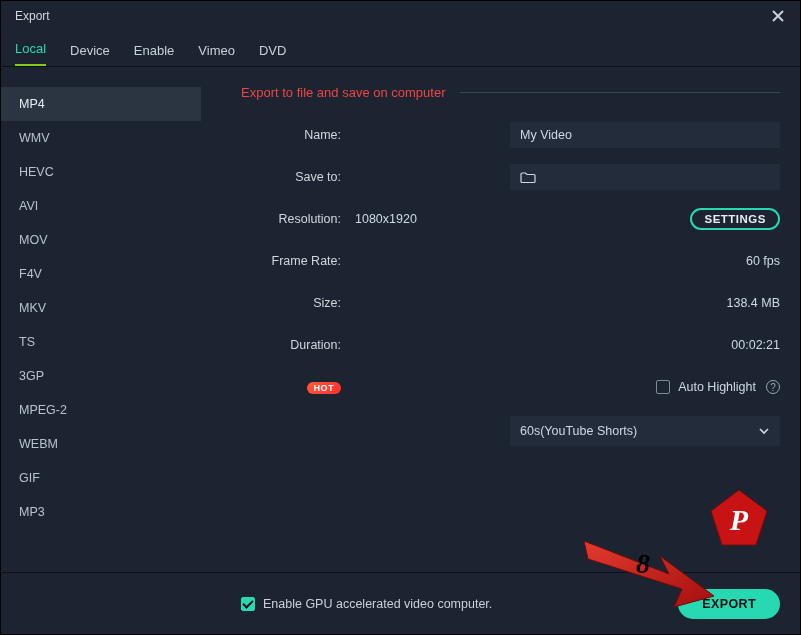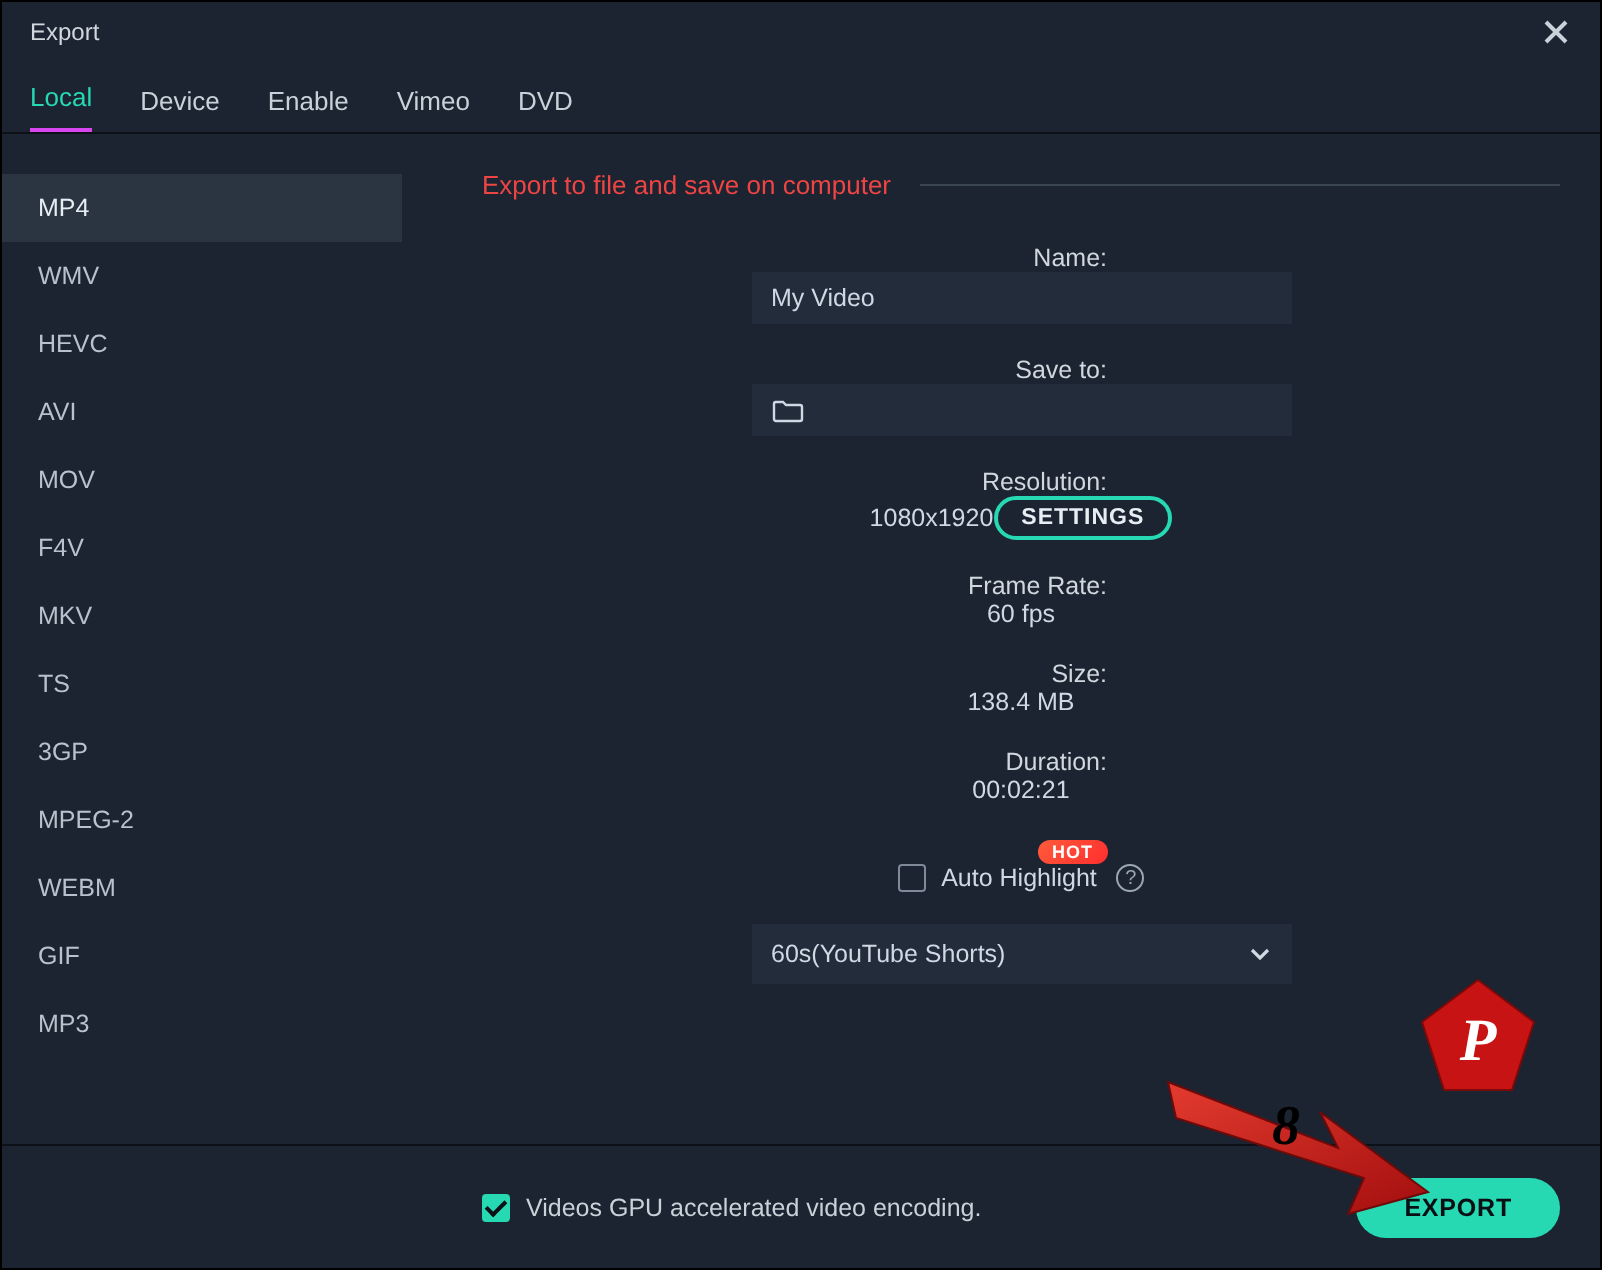--- a/index.html
+++ b/index.html
@@ -40,21 +40,21 @@
     height: 36px;
   }
   .tab {
     padding-bottom: 8px;
     cursor: pointer;
     font-size: 13px;
     color: #c9d1d9;
   }
   .tab.active {
     color: #26d9b3;
-    border-bottom: 2px solid #d946ef;
+    border-bottom: 2px solid #84cc16;
     font-weight: 500;
   }
   
   .body {
     display: flex;
     height: 506px;
   }
   .sidebar {
     width: 200px;
     padding-top: 20px;
@@ -81,21 +81,20 @@
   .section-head .line {
     flex: 1; height: 1px; background: #3a4553;
   }
   .section-head .lbl {
     color: #ef4444; font-size: 13px;
   }
   .row {
     display: flex; align-items: center;
     margin-bottom: 16px;
     min-height: 26px;
-    flex-direction: column;
   }
   .row .key {
     width: 100px; text-align: right;
     margin-right: 14px;
     font-size: 12.5px;
     color: #d0d7de;
   }
   .row .val {
     flex: 1;
     display: flex; align-items: center;
@@ -353,21 +352,21 @@
           </div>
         </div>
       </div>
 
     </div>
   </div>
 
   <div class="footer">
     <div class="gpu">
       <input type="checkbox" class="chk" checked="" style="">
-      <span>Videos GPU accelerated video encoding.</span>
+      <span>Enable GPU accelerated video computer.</span>
     </div>
     <button class="export-btn">EXPORT</button>
   </div>
 
   <svg class="annot arrow-annot" viewBox="0 0 170 90">
     <defs>
       <linearGradient id="ared" x1="0" y1="0" x2="1" y2="1">
         <stop offset="0" stop-color="#e33b2f"></stop>
         <stop offset="1" stop-color="#a30e0e"></stop>
       </linearGradient>

